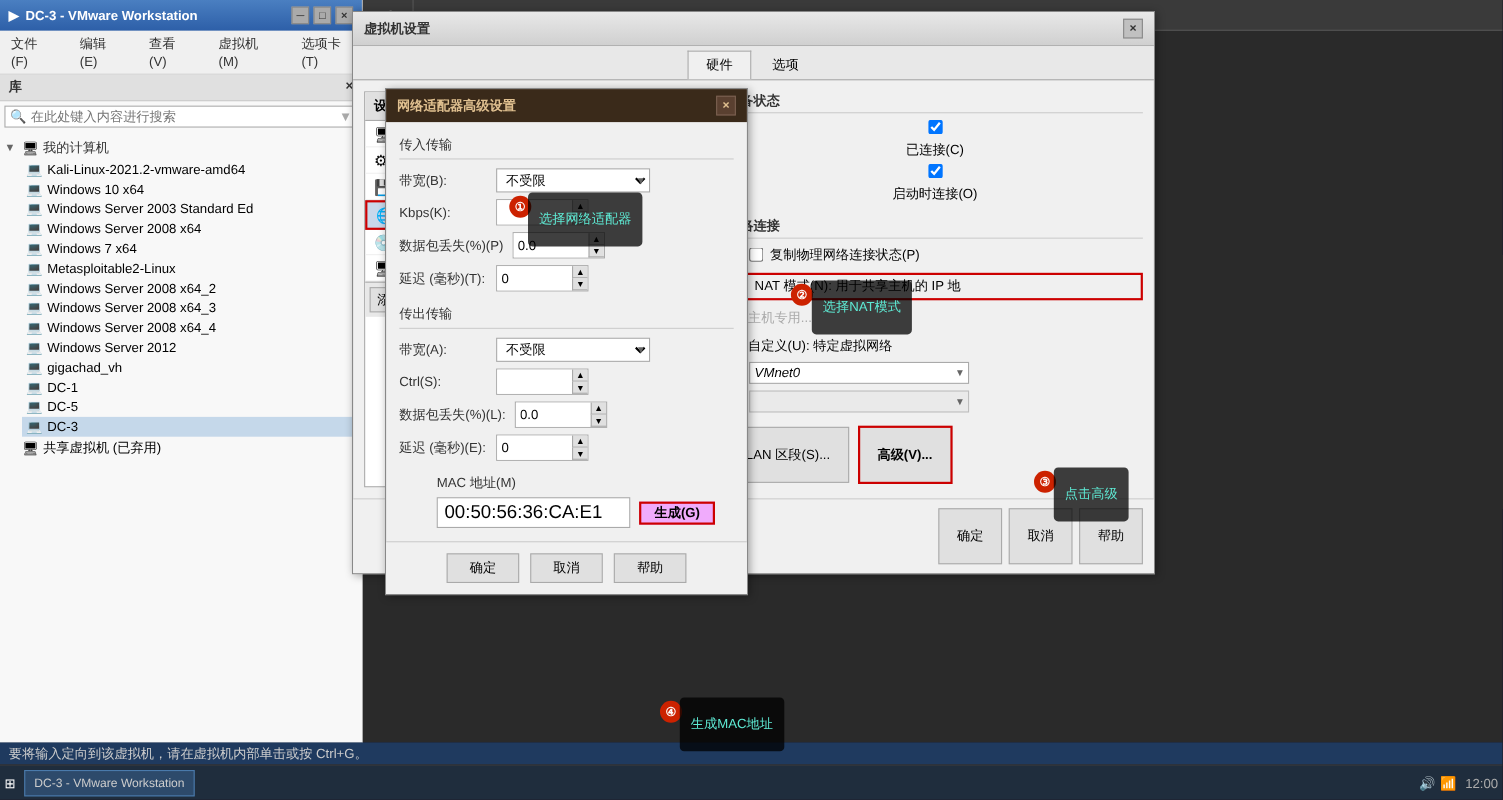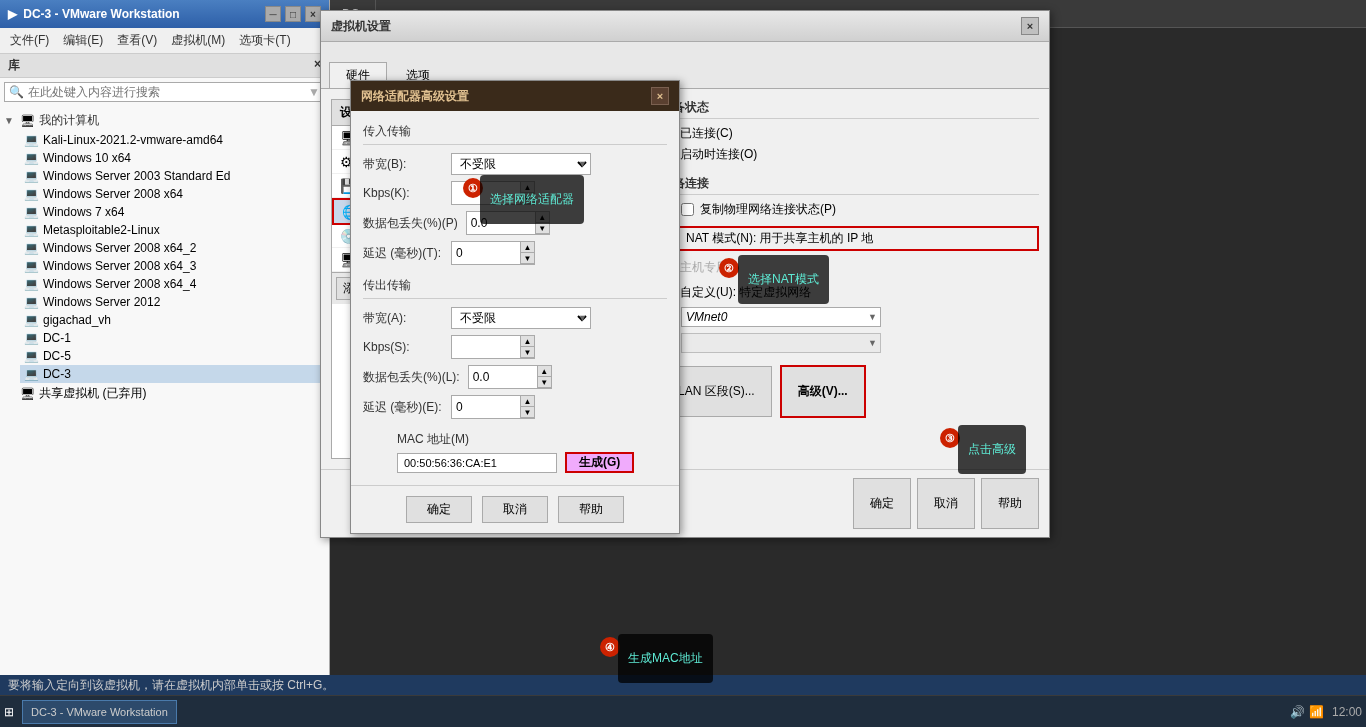--- a/index.html
+++ b/index.html
@@ -9,21 +9,21 @@
     .taskbar { position: absolute; bottom: 0; left: 0; right: 0; height: 32px; background: #1f2d3d; display: flex; align-items: center; padding: 0 4px; border-top: 1px solid #3a3a3a; z-index: 1; }
     .taskbar-btn { background: #2d4a6b; border: 1px solid #4a7aab; color: #ccc; padding: 2px 8px; margin-right: 4px; font-size: 11px; height: 24px; display: flex; align-items: center; }
     .taskbar-right { margin-left: auto; color: #aaa; font-size: 11px; display: flex; gap: 8px; align-items: center; }
     .status-bar { position: absolute; bottom: 32px; left: 0; right: 0; height: 20px; background: #1f3a5f; color: #ccc; font-size: 11px; display: flex; align-items: center; padding: 0 8px; }
 
     
     .vmware-window { position: absolute; top: 0; left: 0; width: 330px; bottom: 52px; background: #f0f0f0; border-right: 1px solid #aaa; display: flex; flex-direction: column; }
     .title-bar { background: linear-gradient(180deg, #4a7fc1 0%, #2d5fa8 100%); color: white; height: 28px; display: flex; align-items: center; padding: 0 8px; font-size: 12px; font-weight: bold; }
     .title-bar-controls { margin-left: auto; display: flex; gap: 4px; }
     .title-btn { width: 16px; height: 16px; background: #aaa; border: 1px solid #888; display: flex; align-items: center; justify-content: center; font-size: 10px; cursor: pointer; color: #333; }
-    .menu-bar { background: #f0f0f0; border-bottom: 1px solid #ccc; padding: 2px 4px; display: flex; gap: 2px; }
+    .menu-bar { background: #f0f0f0; border-bottom: 1px solid #ccc; padding: 2px 4px; display: flex; gap: 16px; }
     .menu-item { padding: 2px 6px; font-size: 12px; color: #333; cursor: pointer; }
     .search-bar { background: white; border: 1px solid #aaa; display: flex; align-items: center; margin: 4px; padding: 2px 4px; flex: 1; }
     .search-input { border: none; outline: none; font-size: 12px; color: #666; width: 100%; background: transparent; }
 
     
     .library-panel { flex: 1; overflow-y: auto; background: #f8f8f8; }
     .library-header { background: #e0e0e0; padding: 3px 8px; font-size: 11px; font-weight: bold; color: #333; border-bottom: 1px solid #ccc; display: flex; justify-content: space-between; }
     .tree-item { padding: 2px 4px; cursor: pointer; display: flex; align-items: center; gap: 4px; }
     .tree-arrow { color: #666; font-size: 10px; margin-right: 2px; }
     .tree-icon { font-size: 12px; }
@@ -33,21 +33,21 @@
     .vm-item.selected { background: #c5d8ea; }
 
     
     .main-area { position: absolute; left: 330px; top: 0; right: 0; bottom: 52px; background: #2a2a2a; }
     .main-tab { background: #3a3a3a; height: 28px; display: flex; align-items: center; padding: 0 12px; border-right: 1px solid #555; color: #ccc; font-size: 12px; }
 
     
     .dialog-vm-settings { position: absolute; top: 10px; left: 320px; width: 730px; background: #f0f0f0; border: 1px solid #888; box-shadow: 2px 2px 8px rgba(0,0,0,0.4); z-index: 10; }
     .dialog-title-bar { background: linear-gradient(180deg, #e8e8e8 0%, #d0d0d0 100%); padding: 6px 10px; display: flex; align-items: center; border-bottom: 1px solid #aaa; font-size: 13px; font-weight: bold; color: #333; }
     .dialog-close { margin-left: auto; width: 18px; height: 18px; background: #c0c0c0; border: 1px solid #888; display: flex; align-items: center; justify-content: center; cursor: pointer; font-size: 11px; }
-    .dialog-tabs { background: #e8e8e8; padding: 20px 8px 0; display: flex; border-bottom: 1px solid #aaa; }
+    .dialog-tabs { background: #e8e8e8; padding: 4px 8px 0; display: flex; border-bottom: 1px solid #aaa; justify-content: center; }
     .dialog-tab { padding: 4px 16px; font-size: 12px; cursor: pointer; border: 1px solid transparent; border-bottom: none; margin-right: 2px; }
     .dialog-tab.active { background: #f0f0f0; border-color: #aaa; border-bottom-color: #f0f0f0; }
     .dialog-content { display: flex; padding: 10px; gap: 10px; min-height: 380px; }
 
     
     .device-list { width: 320px; border: 1px solid #aaa; background: white; }
     .device-header { display: flex; padding: 4px 8px; background: #e0e0e0; border-bottom: 1px solid #aaa; font-size: 11px; font-weight: bold; }
     .device-header-device { flex: 1; }
     .device-header-summary { flex: 1; }
     .device-row { display: flex; padding: 3px 8px; align-items: center; font-size: 12px; cursor: pointer; border-bottom: 1px solid #f0f0f0; }
@@ -57,21 +57,21 @@
     .device-icon { font-size: 14px; }
     .add-remove-bar { display: flex; gap: 4px; padding: 4px; background: #e8e8e8; border-top: 1px solid #aaa; align-items: center; }
     .add-remove-btn { font-size: 12px; background: #e0e0e0; border: 1px solid #aaa; padding: 2px 6px; cursor: pointer; }
 
     
     .device-settings { flex: 1; }
     .settings-section { margin-bottom: 12px; }
     .settings-title { font-size: 12px; font-weight: bold; color: #333; margin-bottom: 6px; border-bottom: 1px solid #ccc; padding-bottom: 2px; }
     .radio-group { display: flex; flex-direction: column; gap: 4px; }
     .radio-row { display: flex; align-items: center; gap: 6px; font-size: 12px; }
-    .checkbox-row { display: flex; align-items: center; gap: 6px; font-size: 12px; }
+    .checkbox-row { display: flex; align-items: center; gap: 6px; font-size: 12px; flex-direction: column; }
     .sub-checkbox { margin-left: 20px; }
     .vmnet-select { width: 200px; border: 1px solid #aaa; background: white; padding: 2px 4px; font-size: 12px; appearance: none; font-style: italic; }
     .bottom-buttons { display: flex; justify-content: flex-end; gap: 6px; padding: 8px 10px; border-top: 1px solid #ccc; background: #f0f0f0; }
     .btn { padding: 16px 16px; font-size: 12px; border: 1px solid #aaa; background: #e0e0e0; cursor: pointer; }
     .btn.highlighted { border: 2px solid #cc0000; font-weight: bold; }
     .lan-row { display: flex; align-items: center; gap: 8px; margin-top: 6px; }
 
     
     .dialog-advanced { position: absolute; top: 80px; left: 350px; width: 330px; background: #f0f0f0; border: 1px solid #888; box-shadow: 2px 2px 8px rgba(0,0,0,0.4); z-index: 20; }
     .adv-title { background: #3a2a1a; color: #e0c090; padding: 6px 10px; display: flex; align-items: center; font-size: 13px; font-weight: bold; }
@@ -82,21 +82,21 @@
     .adv-row { display: flex; align-items: center; gap: 8px; margin-bottom: 6px; }
     .adv-label { color: #333; font-size: 12px; min-width: 80px; }
     .adv-select { border: 1px solid #aaa; background: white; padding: 2px 20px 2px 4px; font-size: 12px; width: 140px; }
     .spinbox { display: flex; border: 1px solid #aaa; background: white; }
     .spinbox-input { border: none; outline: none; width: 68px; padding: 2px 4px; font-size: 12px; }
     .spinbox-btns { display: flex; flex-direction: column; }
     .spinbox-btn { width: 14px; height: 11px; background: #e0e0e0; border-left: 1px solid #aaa; border-bottom: 1px solid #aaa; display: flex; align-items: center; justify-content: center; cursor: pointer; font-size: 8px; }
     .mac-section { margin-top: 8px; margin-left: 34px; }
     .mac-label { font-size: 12px; color: #333; margin-bottom: 4px; }
     .mac-row { display: flex; align-items: center; gap: 8px; }
-    .mac-input { border: 1px solid #aaa; background: white; padding: 3px 6px; font-size: 11px; width: 160px; }
+    .mac-input { border: 1px solid #aaa; background: white; padding: 3px 6px; font-size: 17px; width: 176px; }
     .mac-btn { padding: 0 12px; font-size: 12px; border: 2px solid #cc0000; background: #f0abfc; cursor: pointer; font-weight: bold; }
     .adv-bottom-buttons { display: flex; justify-content: center; gap: 10px; padding: 10px; border-top: 1px solid #ccc; background: #f0f0f0; }
     .adv-btn { padding: 4px 20px; font-size: 12px; border: 1px solid #aaa; background: #e0e0e0; cursor: pointer; }
 
     
     .callout { position: absolute; background: #cc2200; color: white; border-radius: 50%; width: 20px; height: 20px; display: flex; align-items: center; justify-content: center; font-size: 11px; font-weight: bold; z-index: 30; }
     .callout-box { position: absolute; background: rgba(0,0,0,0.75); color: #5eead4; padding: 16px 10px; font-size: 12px; border-radius: 4px; z-index: 30; white-space: nowrap; }
 
     
     ::-webkit-scrollbar { width: 8px; }
@@ -398,21 +398,21 @@
       <div class="adv-section-title">传出传输</div>
       <div class="adv-row">
         <span class="adv-label">带宽(A):</span>
         <div class="select-wrapper">
           <select class="adv-select">
             <option>不受限</option>
           </select>
         </div>
       </div>
       <div class="adv-row">
-        <span class="adv-label">Kbps(S):</span>
+        <span class="adv-label">Ctrl(S):</span>
         <div class="spinbox">
           <input class="spinbox-input" value="" style="">
           <div class="spinbox-btns">
             <div class="spinbox-btn">▲</div>
             <div class="spinbox-btn">▼</div>
           </div>
         </div>
       </div>
       <div class="adv-row">
         <span class="adv-label">数据包丢失(%)(L):</span>

